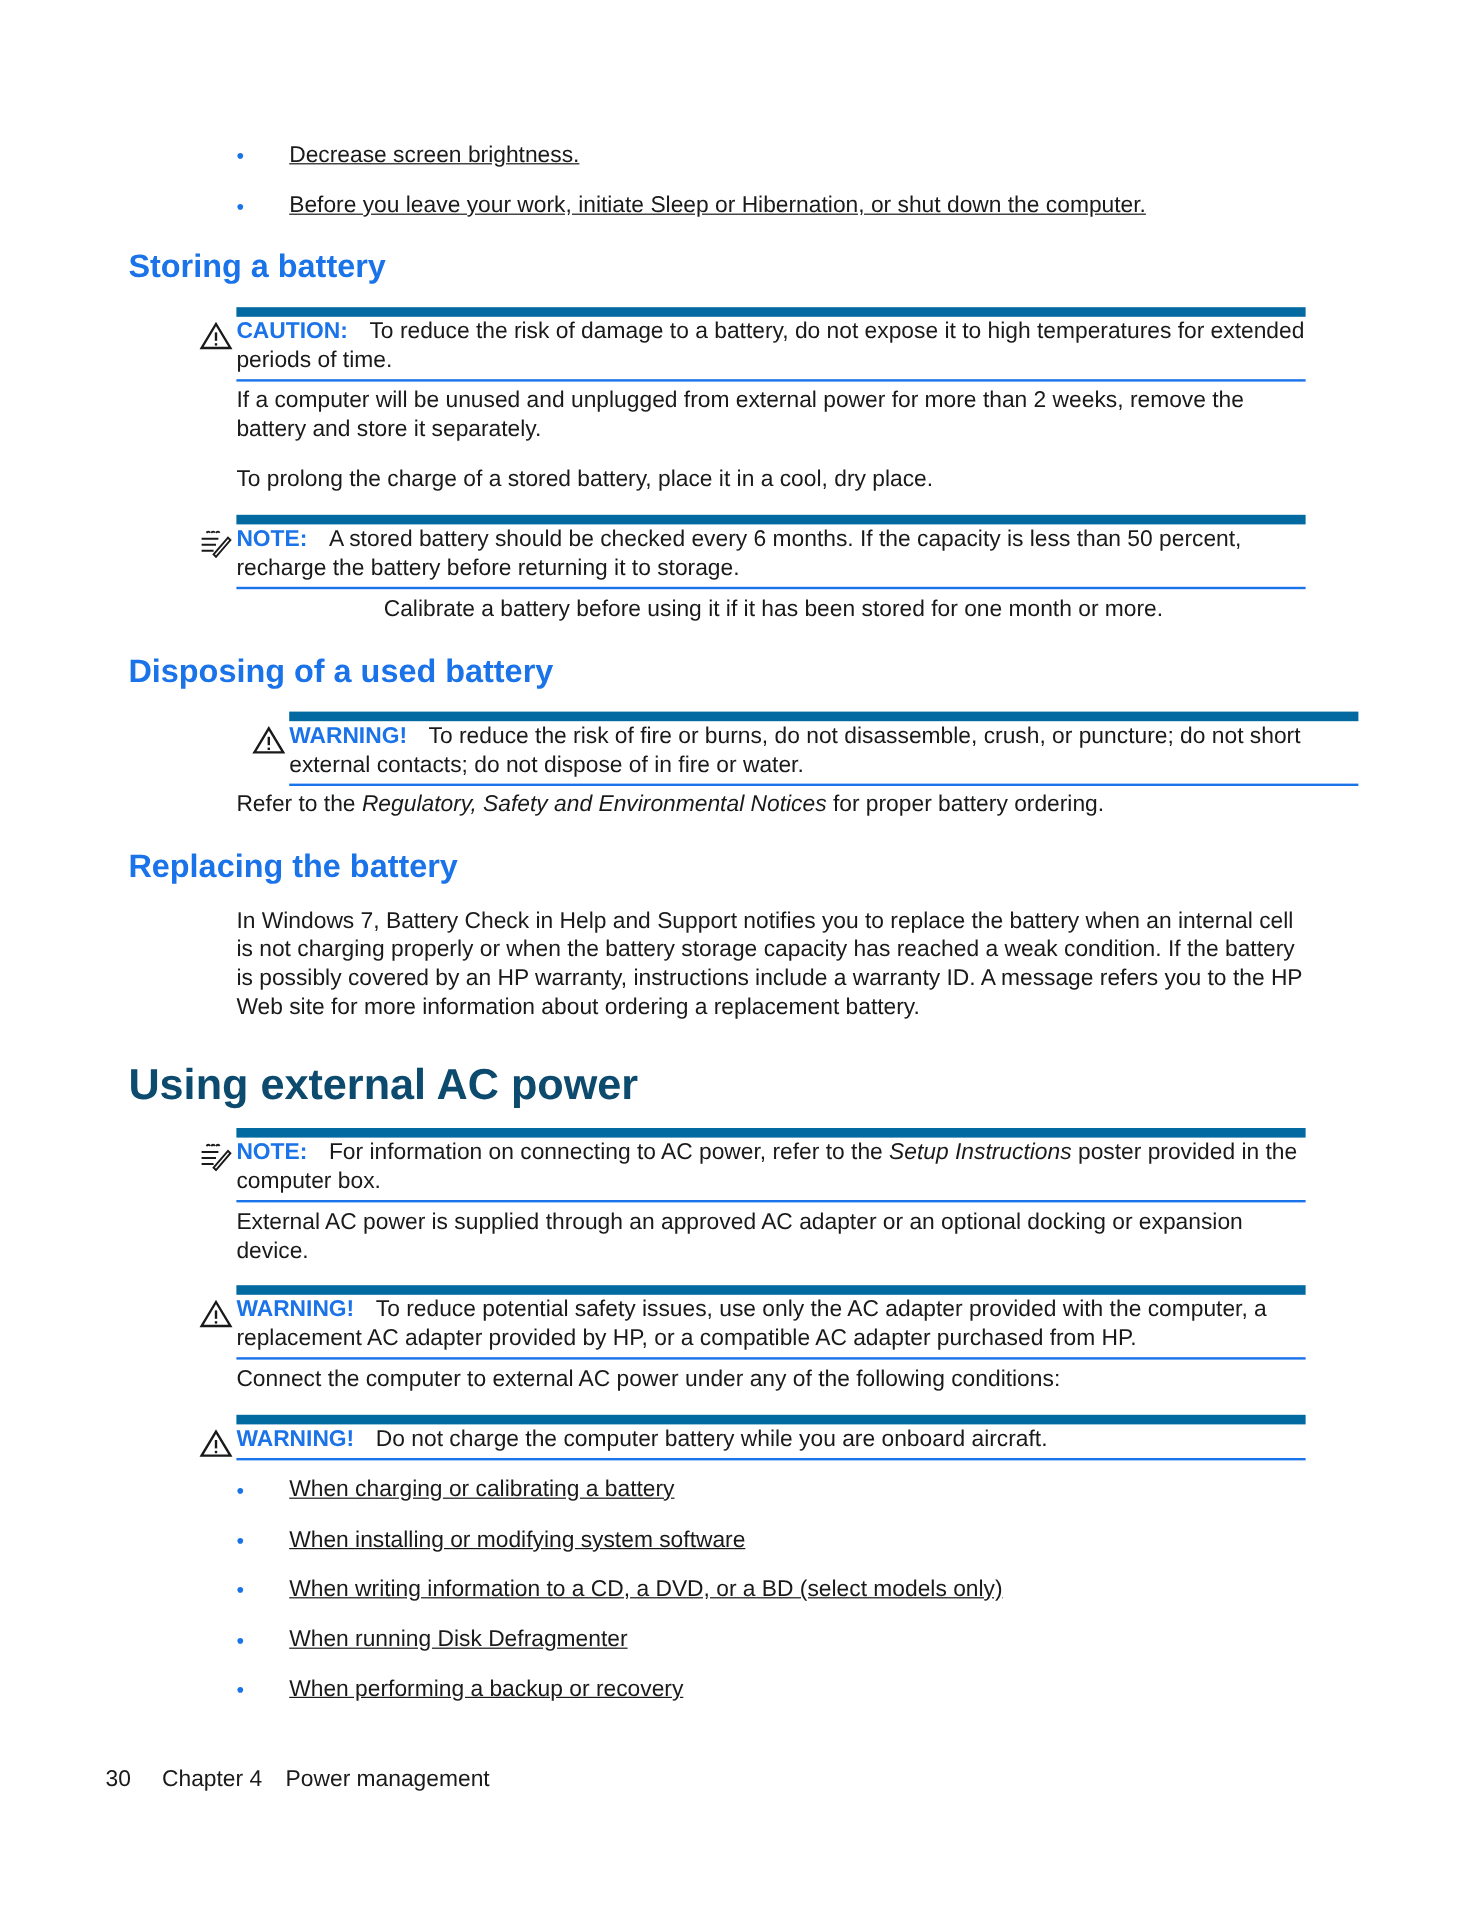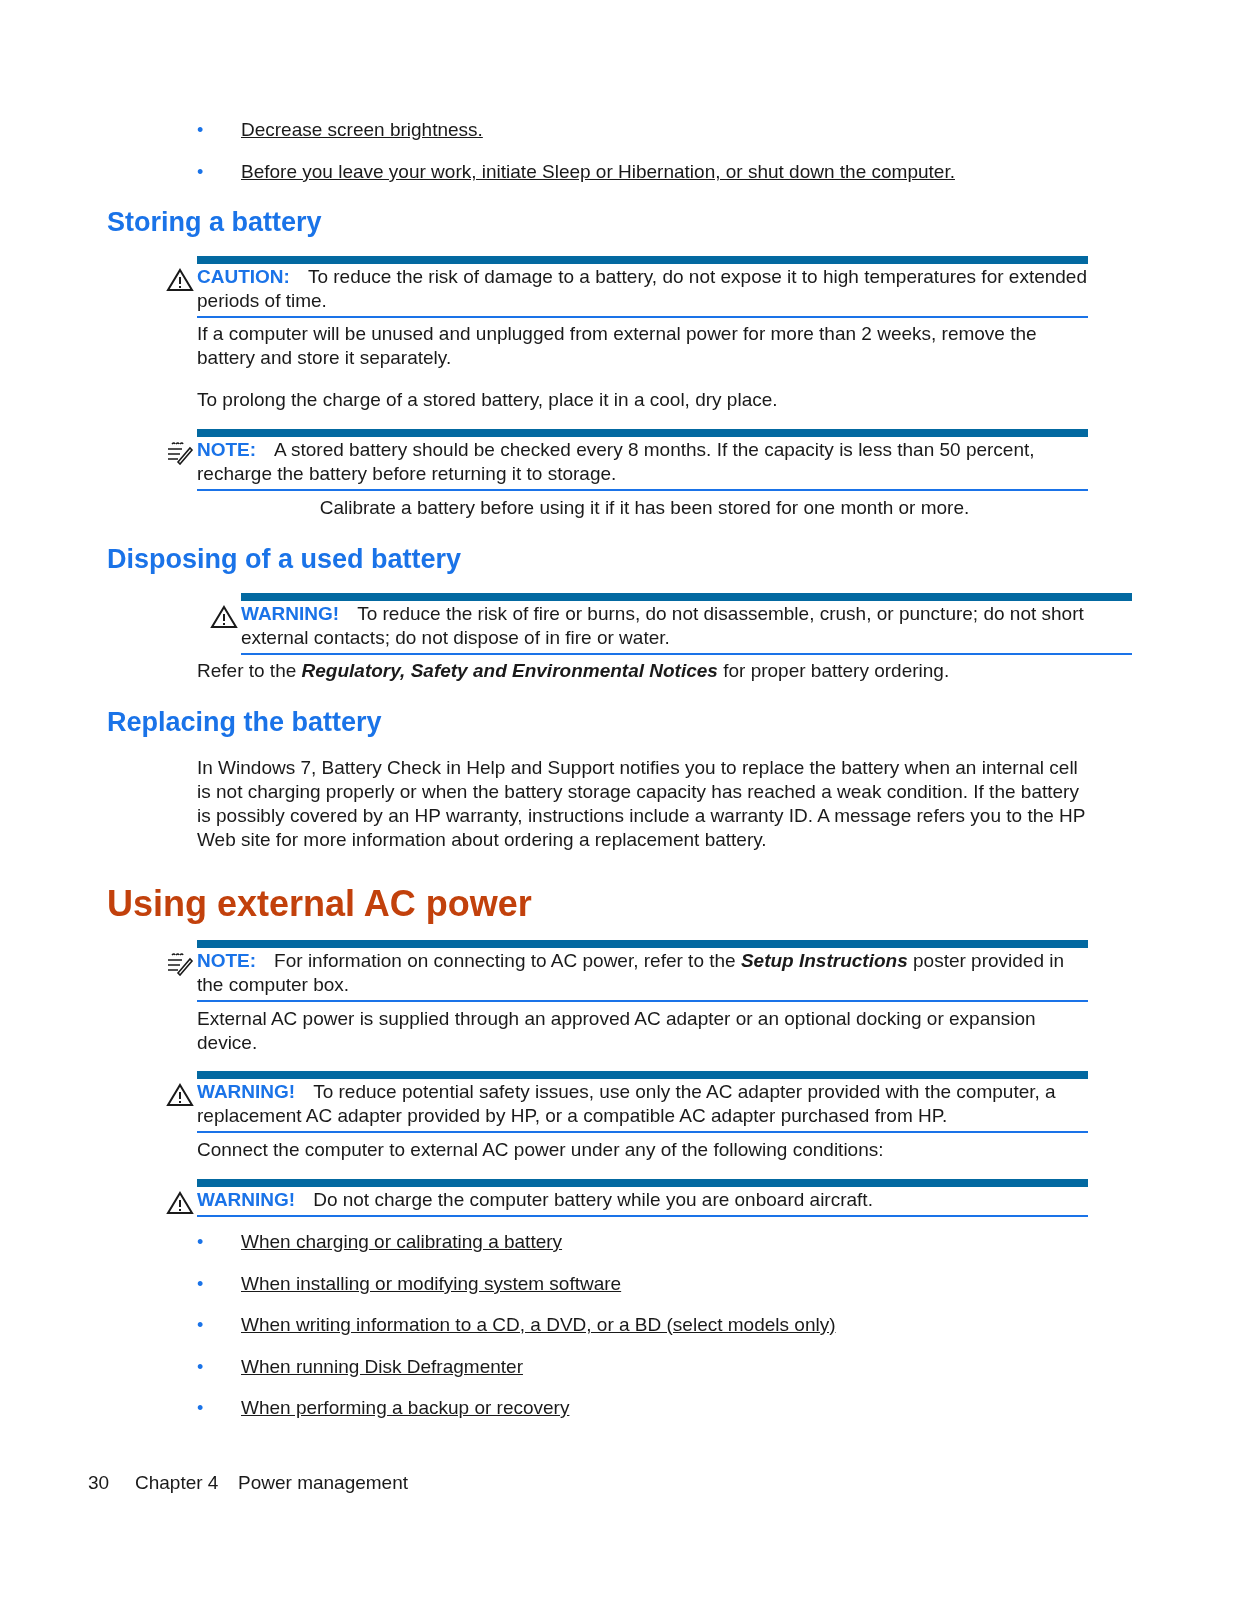--- a/index.html
+++ b/index.html
@@ -1,27 +1,27 @@
 <!DOCTYPE html>
 <html><head>
 <meta charset="utf-8">
 <style>
   html,body{margin:0;padding:0;background:#fff;}
   body{width:1237px;height:1600px;position:relative;font-family:"Liberation Sans",sans-serif;color:#1a1a1a;overflow:hidden;}
   .bullet-row{position:absolute;left:197px;font-size:19px;line-height:24px;}
   .bullet-dot{position:absolute;left:0;top:0;color:#1a73e8;font-size:18px;}
   .bullet-text{position:absolute;left:44px;top:0;white-space:nowrap;text-decoration:underline;}
   .h2{position:absolute;left:107px;font-size:27px;font-weight:bold;color:#1a73e8;}
-  .h1{position:absolute;left:107px;font-size:36px;font-weight:bold;color:#c2410c;}
+  .h1{position:absolute;left:107px;font-size:36px;font-weight:bold;color:#0c4a6e;}
   .para{position:absolute;left:197px;width:895px;font-size:19px;line-height:24px;}
   .notice{position:absolute;left:197px;width:891px;border-top:8px solid #0369a1;border-bottom:2px solid #1a73e8;font-size:19px;line-height:24px;padding:1px 0 3px 0;}
   .notice-label{color:#1a73e8;font-weight:bold;margin-right:18px;}
   .notice-icon{position:absolute;left:-31px;top:4px;width:28px;height:24px;}
   .footer{position:absolute;top:1472px;font-size:19px;}
-  i{font-style:italic;font-weight:bold;}
+  i{font-style:italic;}
 </style>
 </head>
 <body>
 
 <div class="bullet-row" style="top:118px;">
   <span class="bullet-dot">•</span>
   <span class="bullet-text">Decrease screen brightness.</span>
 </div>
 <div class="bullet-row" style="top:160px;">
   <span class="bullet-dot">•</span>
@@ -40,21 +40,21 @@
 </div>
 
 <div class="para" style="top:322px;">If a computer will be unused and unplugged from external power for more than 2 weeks, remove the battery and store it separately.</div>
 <div class="para" style="top:388px;">To prolong the charge of a stored battery, place it in a cool, dry place.</div>
 
 <div class="notice" style="top:429px;">
   <svg class="notice-icon" viewBox="0 0 28 24">
       <path d="M2 8 H16 M2 13 H14 M2 18 H12 M6 3 q2 -2 3 0 M10 3 q2 -2 3 0 M14 3 q2 -2 3 0" fill="none" stroke="#1a1a1a" stroke-width="1.6"></path>
       <path d="M12 21 L24 7 L26 9 L14 23 Z" fill="none" stroke="#1a1a1a" stroke-width="1.6"></path>
     </svg>
-  <span class="notice-label">NOTE:</span><span>A stored battery should be checked every 8 months. If the capacity is less than 50 percent, recharge the battery before returning it to storage.</span>
+  <span class="notice-label">NOTE:</span><span>A stored battery should be checked every 6 months. If the capacity is less than 50 percent, recharge the battery before returning it to storage.</span>
 </div>
 
 <div class="para" style="top:496px;text-align:center;">Calibrate a battery before using it if it has been stored for one month or more.</div>
 
 <div class="h2" style="top:544px;">Disposing of a used battery</div>
 
 <div class="notice" style="top:593px;margin-left:44px;">
   <svg class="notice-icon" viewBox="0 0 28 24">
       <path d="M14 2 L26 22 L2 22 Z" fill="none" stroke="#1a1a1a" stroke-width="2"></path>
       <rect x="13" y="9" width="2" height="7" fill="#1a1a1a"></rect>

